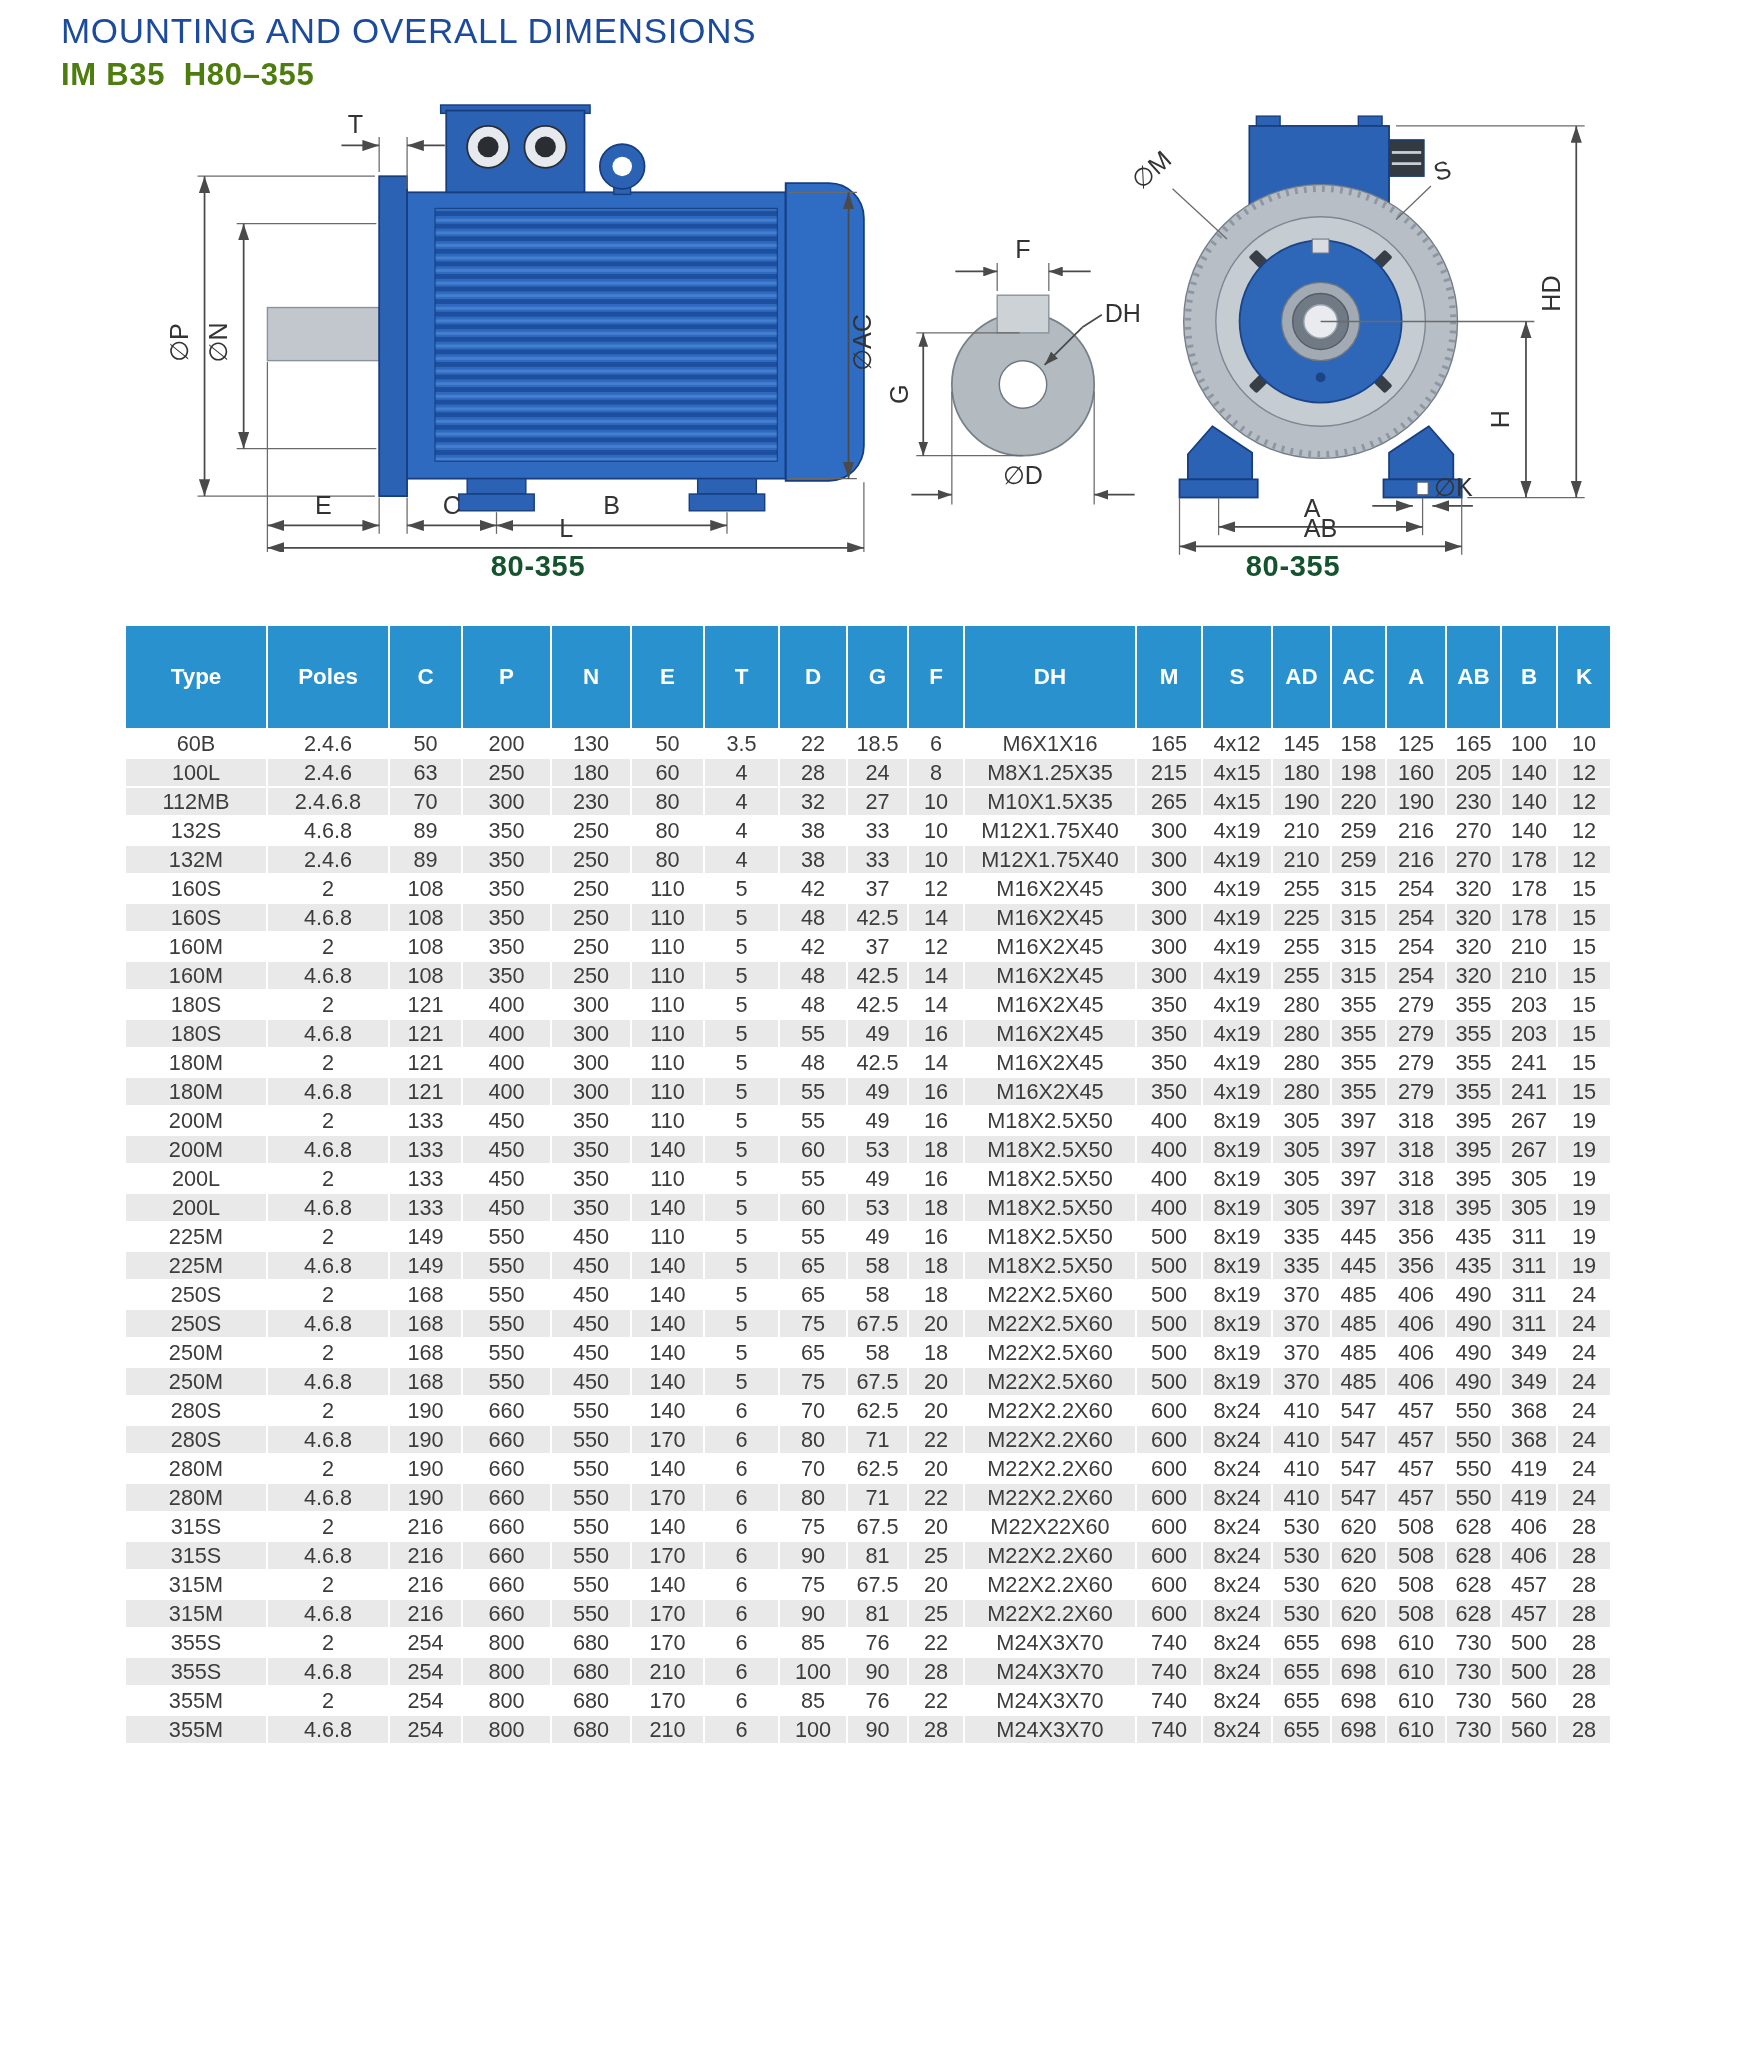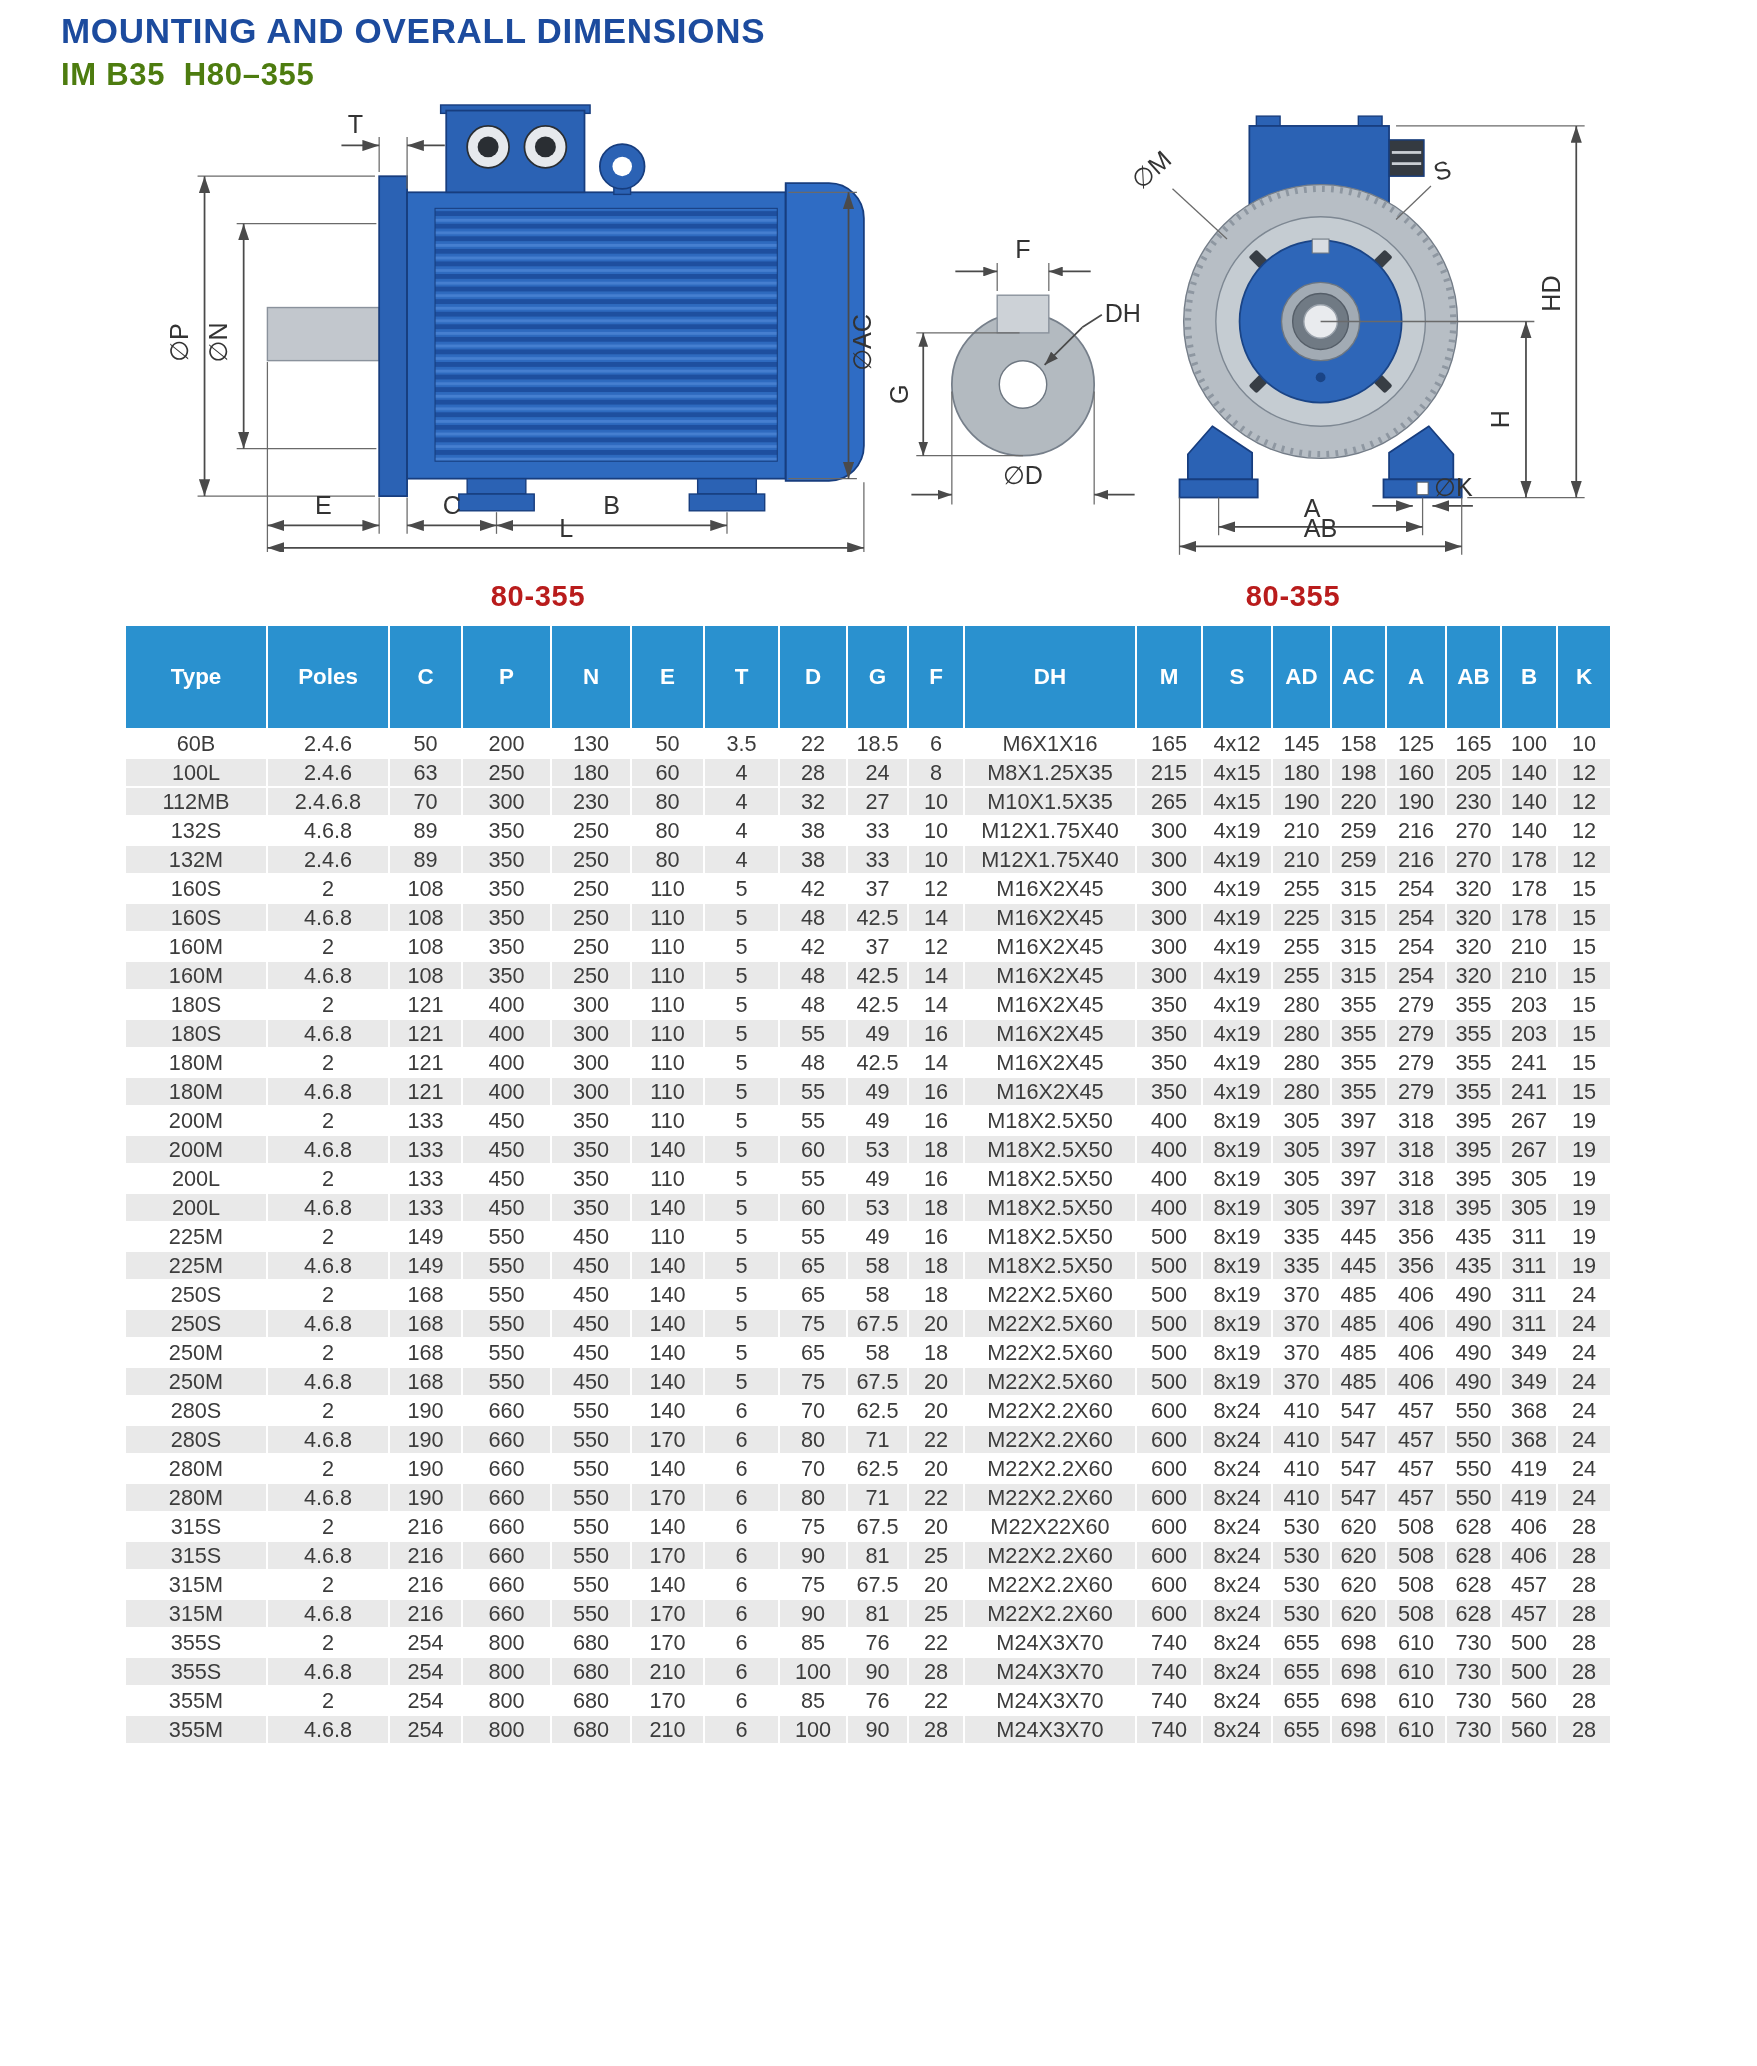--- a/index.html
+++ b/index.html
@@ -5,32 +5,32 @@
   html,body{margin:0;padding:0;}
   body{
     position:relative;
     width:1757px;height:2066px;
     background:#ffffff;
     font-family:"Liberation Sans",sans-serif;
     overflow:hidden;
   }
   .page-title{
     position:absolute;left:61px;top:11.2px;
-    font-size:35px;font-weight:bold;letter-spacing:0.7px;
+    font-size:35px;font-weight:normal;letter-spacing:0.7px;
     color:#1c4b9e;white-space:pre;
   }
   .page-subtitle{
     position:absolute;left:61px;top:57px;
     font-size:31px;font-weight:bold;letter-spacing:0.7px;
     color:#4d7c0f;white-space:pre;
   }
   .fig-caption{
-    position:absolute;top:580px;
+    position:absolute;top:550px;
     transform:translateX(-50%);
-    font-size:29px;font-weight:bold;color:#b91c1c;letter-spacing:0.7px;
+    font-size:29px;font-weight:bold;color:#14532d;letter-spacing:0.7px;
   }
   #cap-left{left:538px;}
   #cap-right{left:1293px;}
   svg{position:absolute;}
   #svg-side{left:119px;top:98px;}
   #svg-section{left:880px;top:217px;}
   #svg-front{left:1090px;top:84px;}
   .dim{stroke:#4a4a4a;stroke-width:2.5;fill:none;}
   .dim-thin{stroke:#6a6a6a;stroke-width:1.8;fill:none;}
   .dim-label{font-size:36px;fill:#333;}

